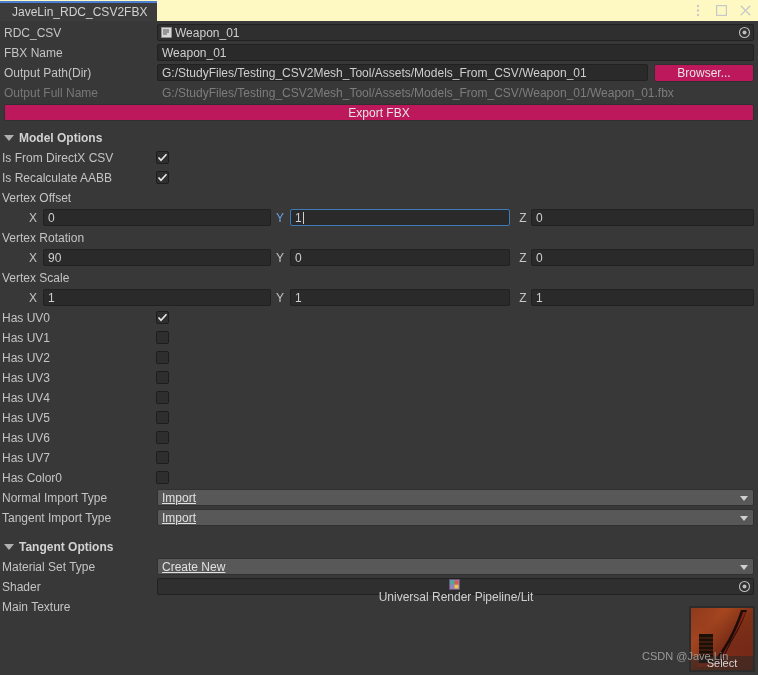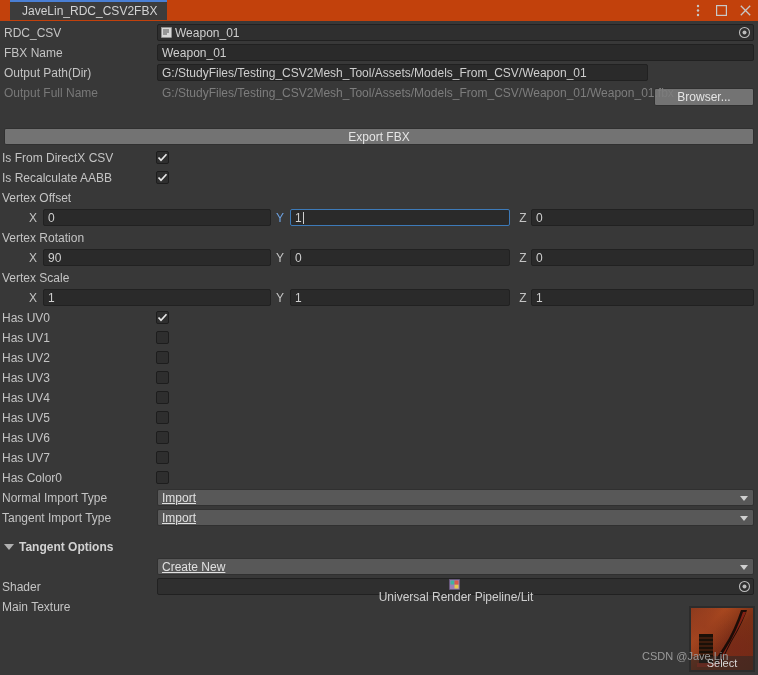--- a/index.html
+++ b/index.html
@@ -9,22 +9,22 @@
     font-family:"Liberation Sans", sans-serif;
     font-size:12px;
     color:#c4c4c4;
     overflow:hidden;
     -webkit-font-smoothing:antialiased;
   }
   .window{position:relative;width:758px;height:675px;background:#383838;}
 
   
   .titlebar{
-    position:relative;height:21px;background:#c2410c;
-    display:flex;align-items:flex-start;padding-left:10px;
+    position:relative;height:21px;background:#fef9c3;
+    display:flex;align-items:center;
   }
   .tab{
     height:20px;min-width:150px;
     background:#3c3c3c;
     border-top:2px solid #4a7fd4;
     display:flex;align-items:center;
     padding:0 10px 0 12px;
     font-size:12px;color:#d2d2d2;
     box-sizing:border-box;
   }
@@ -63,23 +63,23 @@
     box-sizing:border-box;display:flex;align-items:center;
     padding:0 2px 0 3px;font-size:12px;color:#cfcfcf;position:relative;
   }
   .picker{
     position:absolute;right:1px;top:0;bottom:0;width:16px;
     display:flex;align-items:center;justify-content:center;
   }
 
   
   .btn{
-    height:18px;background:#737373;border:1px solid #303030;border-radius:2px;
+    height:18px;background:#be185d;border:1px solid #303030;border-radius:2px;
     display:flex;align-items:center;justify-content:center;
-    font-size:12px;color:#e4e4e4;box-sizing:border-box;cursor:default;margin-top:24px;
+    font-size:12px;color:#e4e4e4;box-sizing:border-box;cursor:default;
   }
 
   
   .cb{
     width:13px;height:13px;background:#2e2e2e;border:1px solid #1d1d1d;
     border-radius:2px;box-sizing:border-box;
     display:flex;align-items:center;justify-content:center;
   }
 
   
@@ -337,20 +337,21 @@
       <span class="arrow"></span>
     </div>
   </div>
 
   <div class="foldout" style="margin-top:9px;">
     <span class="tri"></span>
     <span>Tangent Options</span>
   </div>
 
   <div class="row">
+    <div class="lbl indent">Material Set Type</div>
     <div class="dropdown" style="position:absolute;left:157px;right:4px;top:1px;">
       <span>Create New</span>
       <span class="arrow"></span>
     </div>
   </div>
 
   <div class="row">
     <div class="lbl indent">Shader</div>
     <div class="objfield" style="position:absolute;left:157px;right:4px;top:1px;flex-direction:column;">
       <span style="margin-right:3px;display:flex;">

